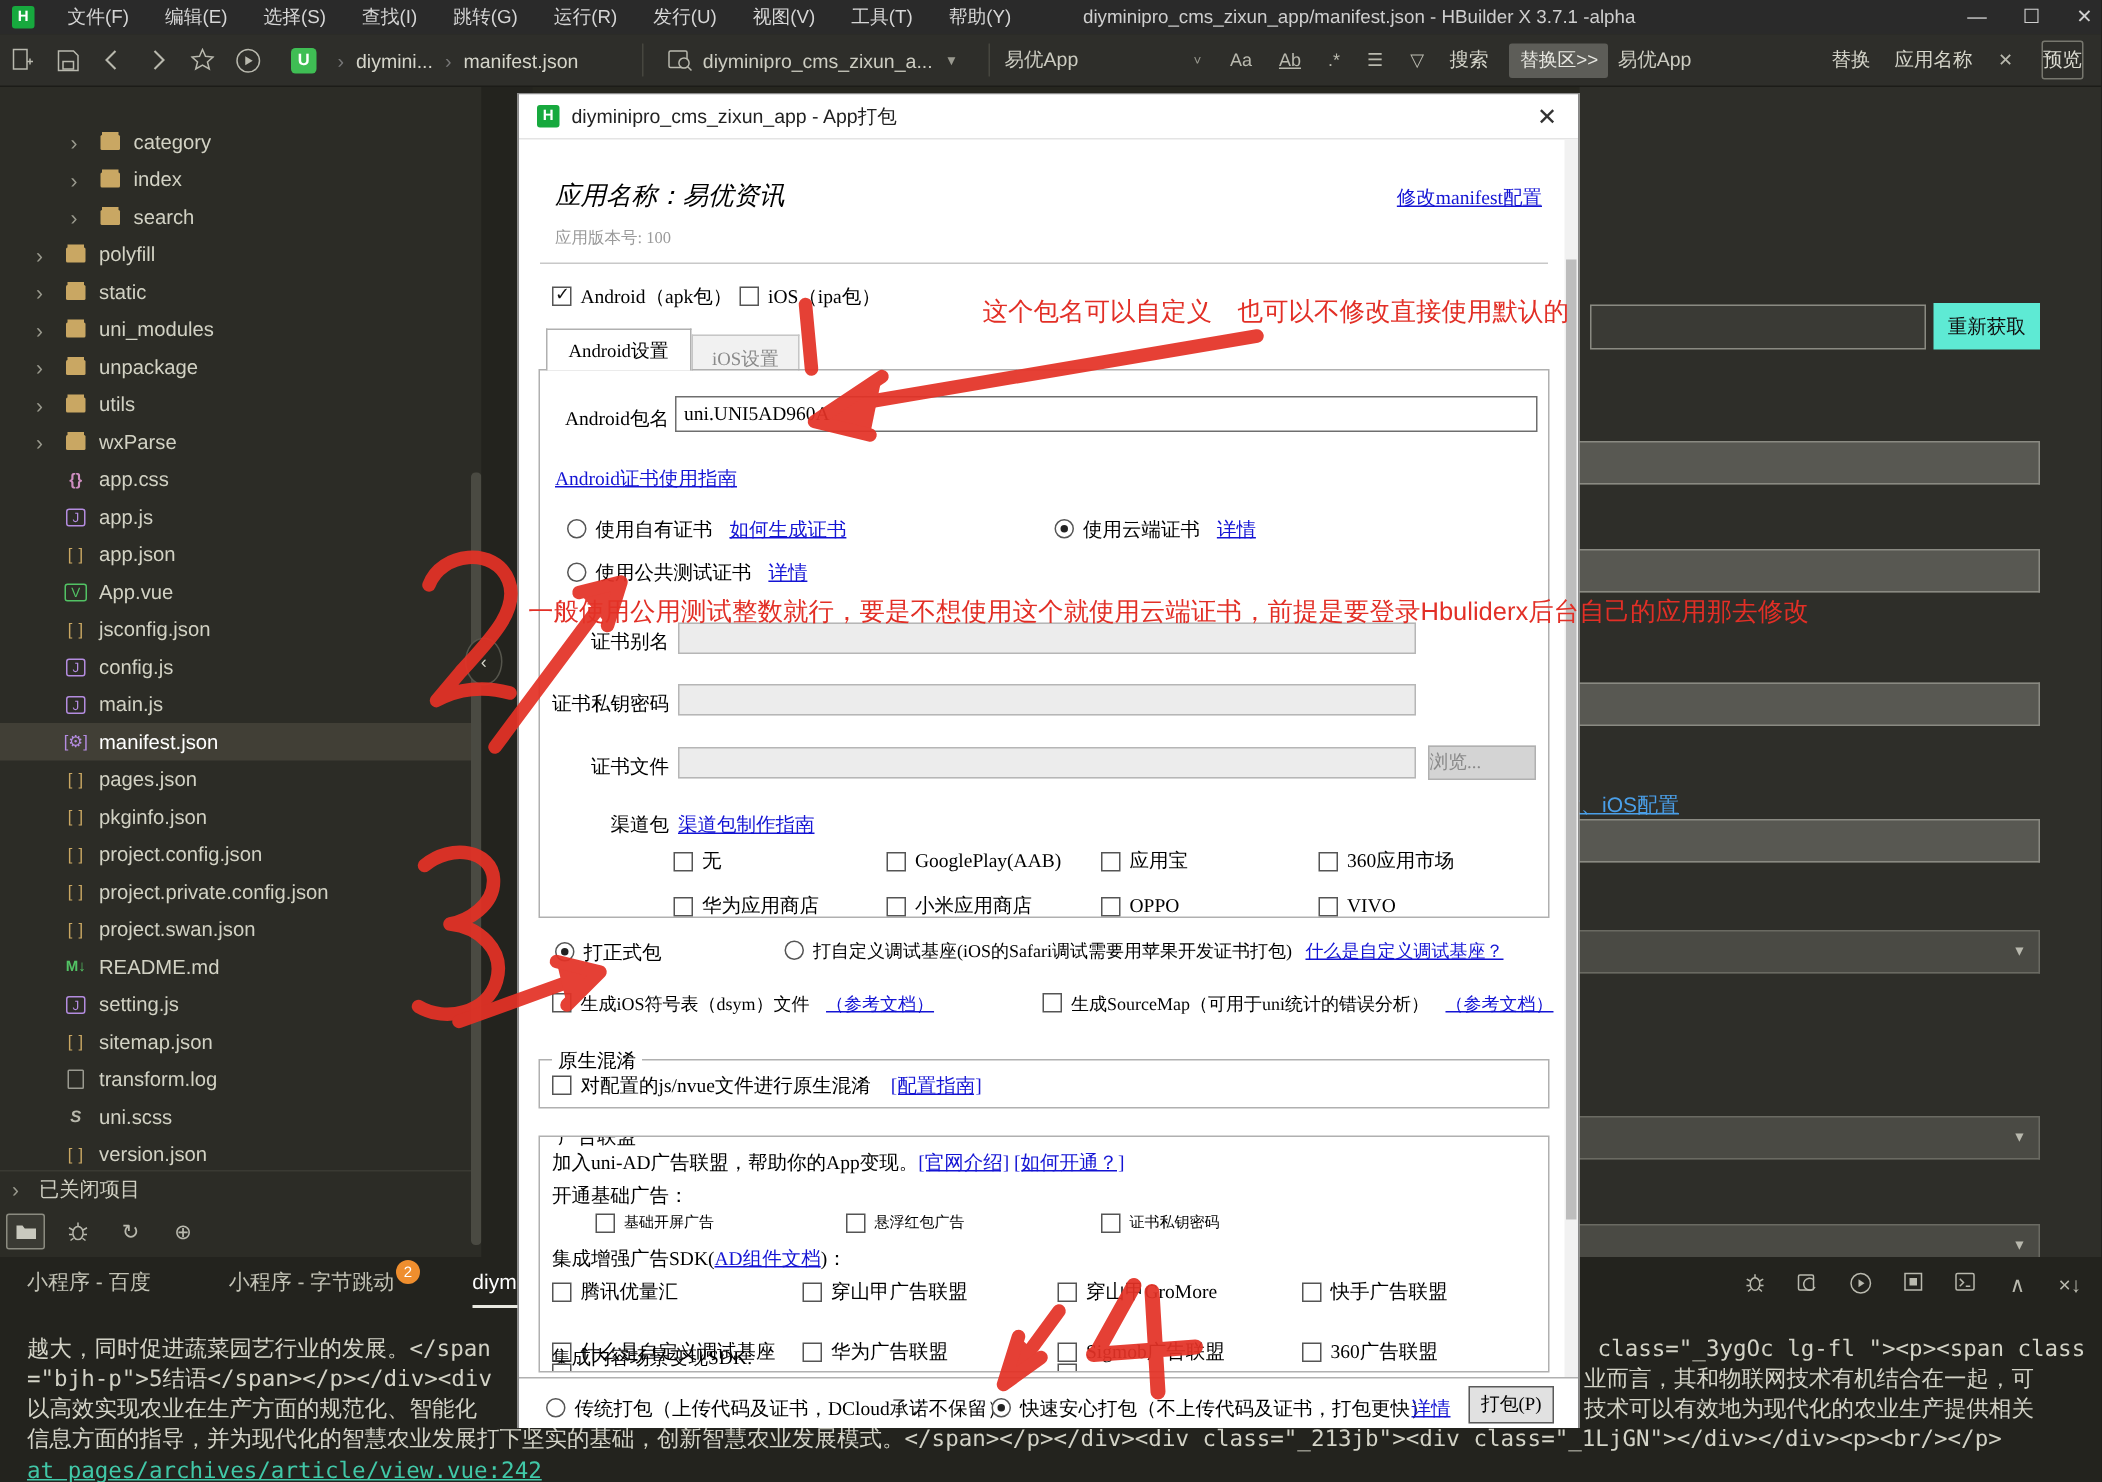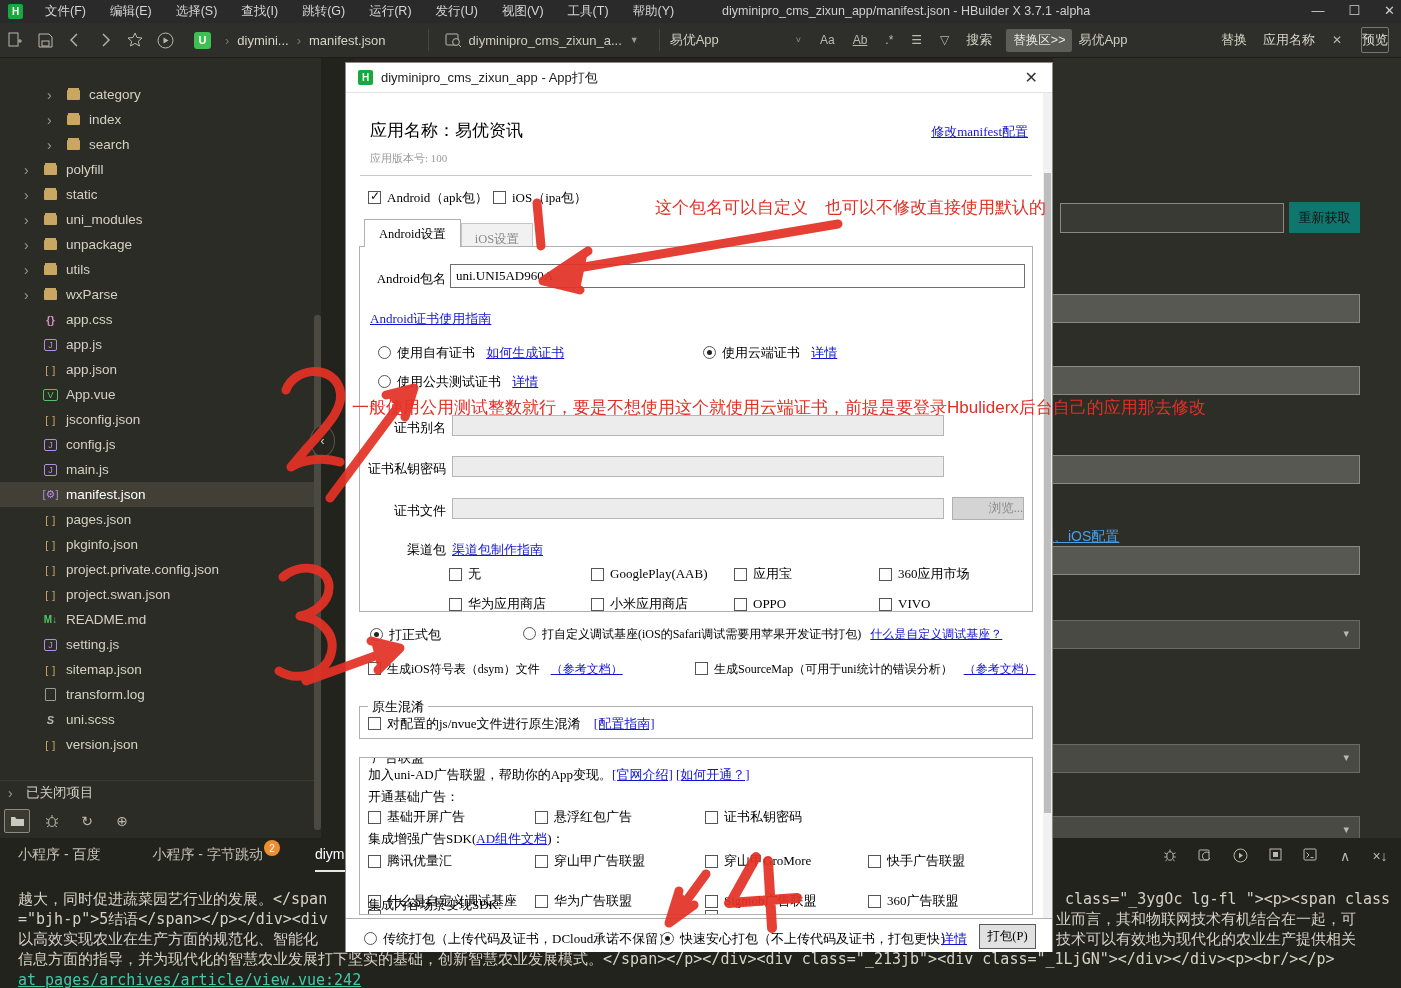--- a/index.html
+++ b/index.html
@@ -63,21 +63,21 @@
   .side-scroll { position:absolute; right:0; top:257px; width:7px; height:515px; background:#4a4a42; border-radius:3px; }
 
   
   .edstrip { position:absolute; left:321px; top:58px; width:34px; height:780px; background:#23231e; }
   .collapse-handle { position:absolute; left:310px; top:425px; width:25px; height:32px; background:#262620;
     border:1px solid #55554c; border-radius:50%; color:#d8d8cc; display:flex; align-items:center; justify-content:center; font-size:12px; z-index:3; }
 
   
   .rform { position:absolute; left:1053px; top:58px; width:348px; height:780px; background:#2e2e29; }
   .rf-input { position:absolute; left:7px; top:145px; width:224px; height:30px; background:#3a3a35; border:1px solid #8a8a82; }
-  .rf-btn { position:absolute; left:236px; top:144px; width:71px; height:31px; background:#0f766e; color:#111;
+  .rf-btn { position:absolute; left:236px; top:144px; width:71px; height:31px; background:#5eead4; color:#111;
     font-size:13px; display:flex; align-items:center; justify-content:center; }
   .rf-bar { position:absolute; left:0; width:307px; height:29px; background:#585852; border:1px solid #8a8a82; border-left:none; }
   .rf-link { position:absolute; left:-13px; top:470px; color:#4a9fe8; font-size:14px; text-decoration:underline; white-space:nowrap; }
   .rf-dd { position:absolute; left:0; width:307px; height:29px; background:#4a4a44; border:1px solid #6a6a62; border-left:none; }
   .rf-dd::after { content:"▾"; position:absolute; right:10px; top:6px; color:#b9b9ae; font-size:11px; }
 
   
   .console { position:absolute; left:0; top:838px; width:1401px; height:150px; background:#23231e; }
   .ctabs { position:absolute; left:18px; top:8px; display:flex; gap:52px; font-size:14px; color:#c2c2b5; }
   .ctab { position:relative; padding-bottom:8px; }
@@ -92,41 +92,41 @@
   .clink { color:#41c8a8; text-decoration:underline; }
 
   
   .dialog { position:absolute; left:345px; top:62px; width:708px; height:890px; background:#fff;
     border:1px solid #8a8a8a; z-index:10; font-family:"Liberation Serif","DejaVu Serif",serif; color:#000; }
   .dlg-title { position:absolute; left:0; top:0; width:100%; height:30px; background:#fff; border-bottom:1px solid #e4e4e4;
     display:flex; align-items:center; font-family:"Liberation Sans",sans-serif; font-size:13px; color:#222; }
   .dlg-title .appicon { margin:0 8px 0 12px; }
   .dlg-close { position:absolute; right:14px; top:5px; font-size:16px; color:#333; font-family:"Liberation Sans",sans-serif; }
   .abs { position:absolute; }
-  .dlg-appname { left:24px; top:56px; font-size:17px; color:#000; }
+  .dlg-appname { left:24px; top:56px; font-size:17px; color:#000;font-style:italic; }
   .dlg-version { left:24px; top:88px; font-size:11px; color:#9a9a9a; }
   .dlg-hr { left:14px; top:112px; width:672px; border-top:1px solid #c8c8c8; }
   .lnk { color:#1414d4; text-decoration:underline; }
   .cbx { display:inline-block; width:13px; height:13px; border:1px solid #555; background:#fff; vertical-align:-2px;
     margin-right:6px; position:relative; flex:none; }
   .cbx.on::after { content:"✓"; position:absolute; left:1px; top:-3px; font-size:12px; color:#111; font-family:"Liberation Sans",sans-serif; }
   .rad { display:inline-block; width:13px; height:13px; border:1px solid #555; border-radius:50%; background:#fff;
     vertical-align:-2px; margin-right:6px; position:relative; flex:none; }
   .rad.on::after { content:""; position:absolute; left:3px; top:3px; width:5px; height:5px; border-radius:50%; background:#222; }
   .fs13 { font-size:13px; }
   .groupbox { left:13px; top:183px; width:674px; height:366px; border:1px solid #b0b0b0; }
   .dtabs { left:18px; top:156px; height:28px; display:flex; font-size:12.5px; }
   .dtab-on { background:#fff; border:1px solid #b0b0b0; border-bottom:none; padding:6px 14px 0; height:28px; position:relative; z-index:2; }
   .dtab-off { background:#f1f1f1; border:1px solid #c6c6c6; border-bottom:none; padding:7px 13px 0; height:24px; margin-top:4px; color:#8a8a8a; }
   .rlabel { text-align:right; font-size:13px; }
   .txtinput { border:1px solid #6e6e6e; background:#fff; font-size:13px; font-family:"Liberation Serif",serif; padding:2px 5px; }
   .dis-input { background:#ececec; border:1px solid #b6b6b6; }
-  .dis-btn { background:#d4d4d4; border:1px solid #b0b0b0; color:#8a8a8a; font-size:12.5px; text-align:right; }
+  .dis-btn { background:#d4d4d4; border:1px solid #b0b0b0; color:#8a8a8a; font-size:12.5px; text-align:left; }
   .grid4 { display:grid; grid-template-columns:142px 143px 145px 130px; row-gap:12px; font-size:13px; }
-  .grid3b { display:grid; grid-template-columns:167px 170px 160px; font-size:13px; }
+  .grid3b { display:grid; grid-template-columns:167px 170px 160px; font-size:10px;margin-left:29px; }
   .grid4b { display:grid; grid-template-columns:167px 170px 163px 160px; row-gap:22px; font-size:13px; }
   .cbitem { display:flex; align-items:center; white-space:nowrap; }
   .fset { border:1px solid #b0b0b0; position:absolute; }
   .fset .legend { position:absolute; top:-9px; left:8px; background:#fff; padding:0 4px; font-size:13px; }
   .dotlink { display:inline-block; width:24px; border-bottom:2px dotted #2743d6; height:9px; margin-left:8px; }
   .btmbar { position:absolute; left:0; top:855px; width:706px; height:34px; background:#fff; border-top:1px solid #b0b0b0; }
   .dlg-pkgbtn { position:absolute; left:633px; top:5px; width:57px; height:25px; background:#e1e1e1; border:1px solid #5a5a5a;
     font-size:12.5px; display:flex; align-items:center; justify-content:center; }
   .dlg-scroll { position:absolute; right:0; top:30px; width:9px; height:825px; background:#f1f1f1; }
   .dlg-thumb { position:absolute; left:1px; top:80px; width:7px; height:640px; background:#bdbdbd; }
@@ -340,20 +340,25 @@
           <span class="ficon"></span>
           <span>pages.json</span>
         </div>
 
         <div class="tree-row" data-type="json">
           <span class="chev">›</span>
           <span class="ficon"></span>
           <span>pkginfo.json</span>
         </div>
 
+        <div class="tree-row" data-type="json">
+          <span class="chev">›</span>
+          <span class="ficon"></span>
+          <span>project.config.json</span>
+        </div>
 
         <div class="tree-row" data-type="json">
           <span class="chev">›</span>
           <span class="ficon"></span>
           <span>project.private.config.json</span>
         </div>
 
         <div class="tree-row" data-type="json">
           <span class="chev">›</span>
           <span class="ficon"></span>

